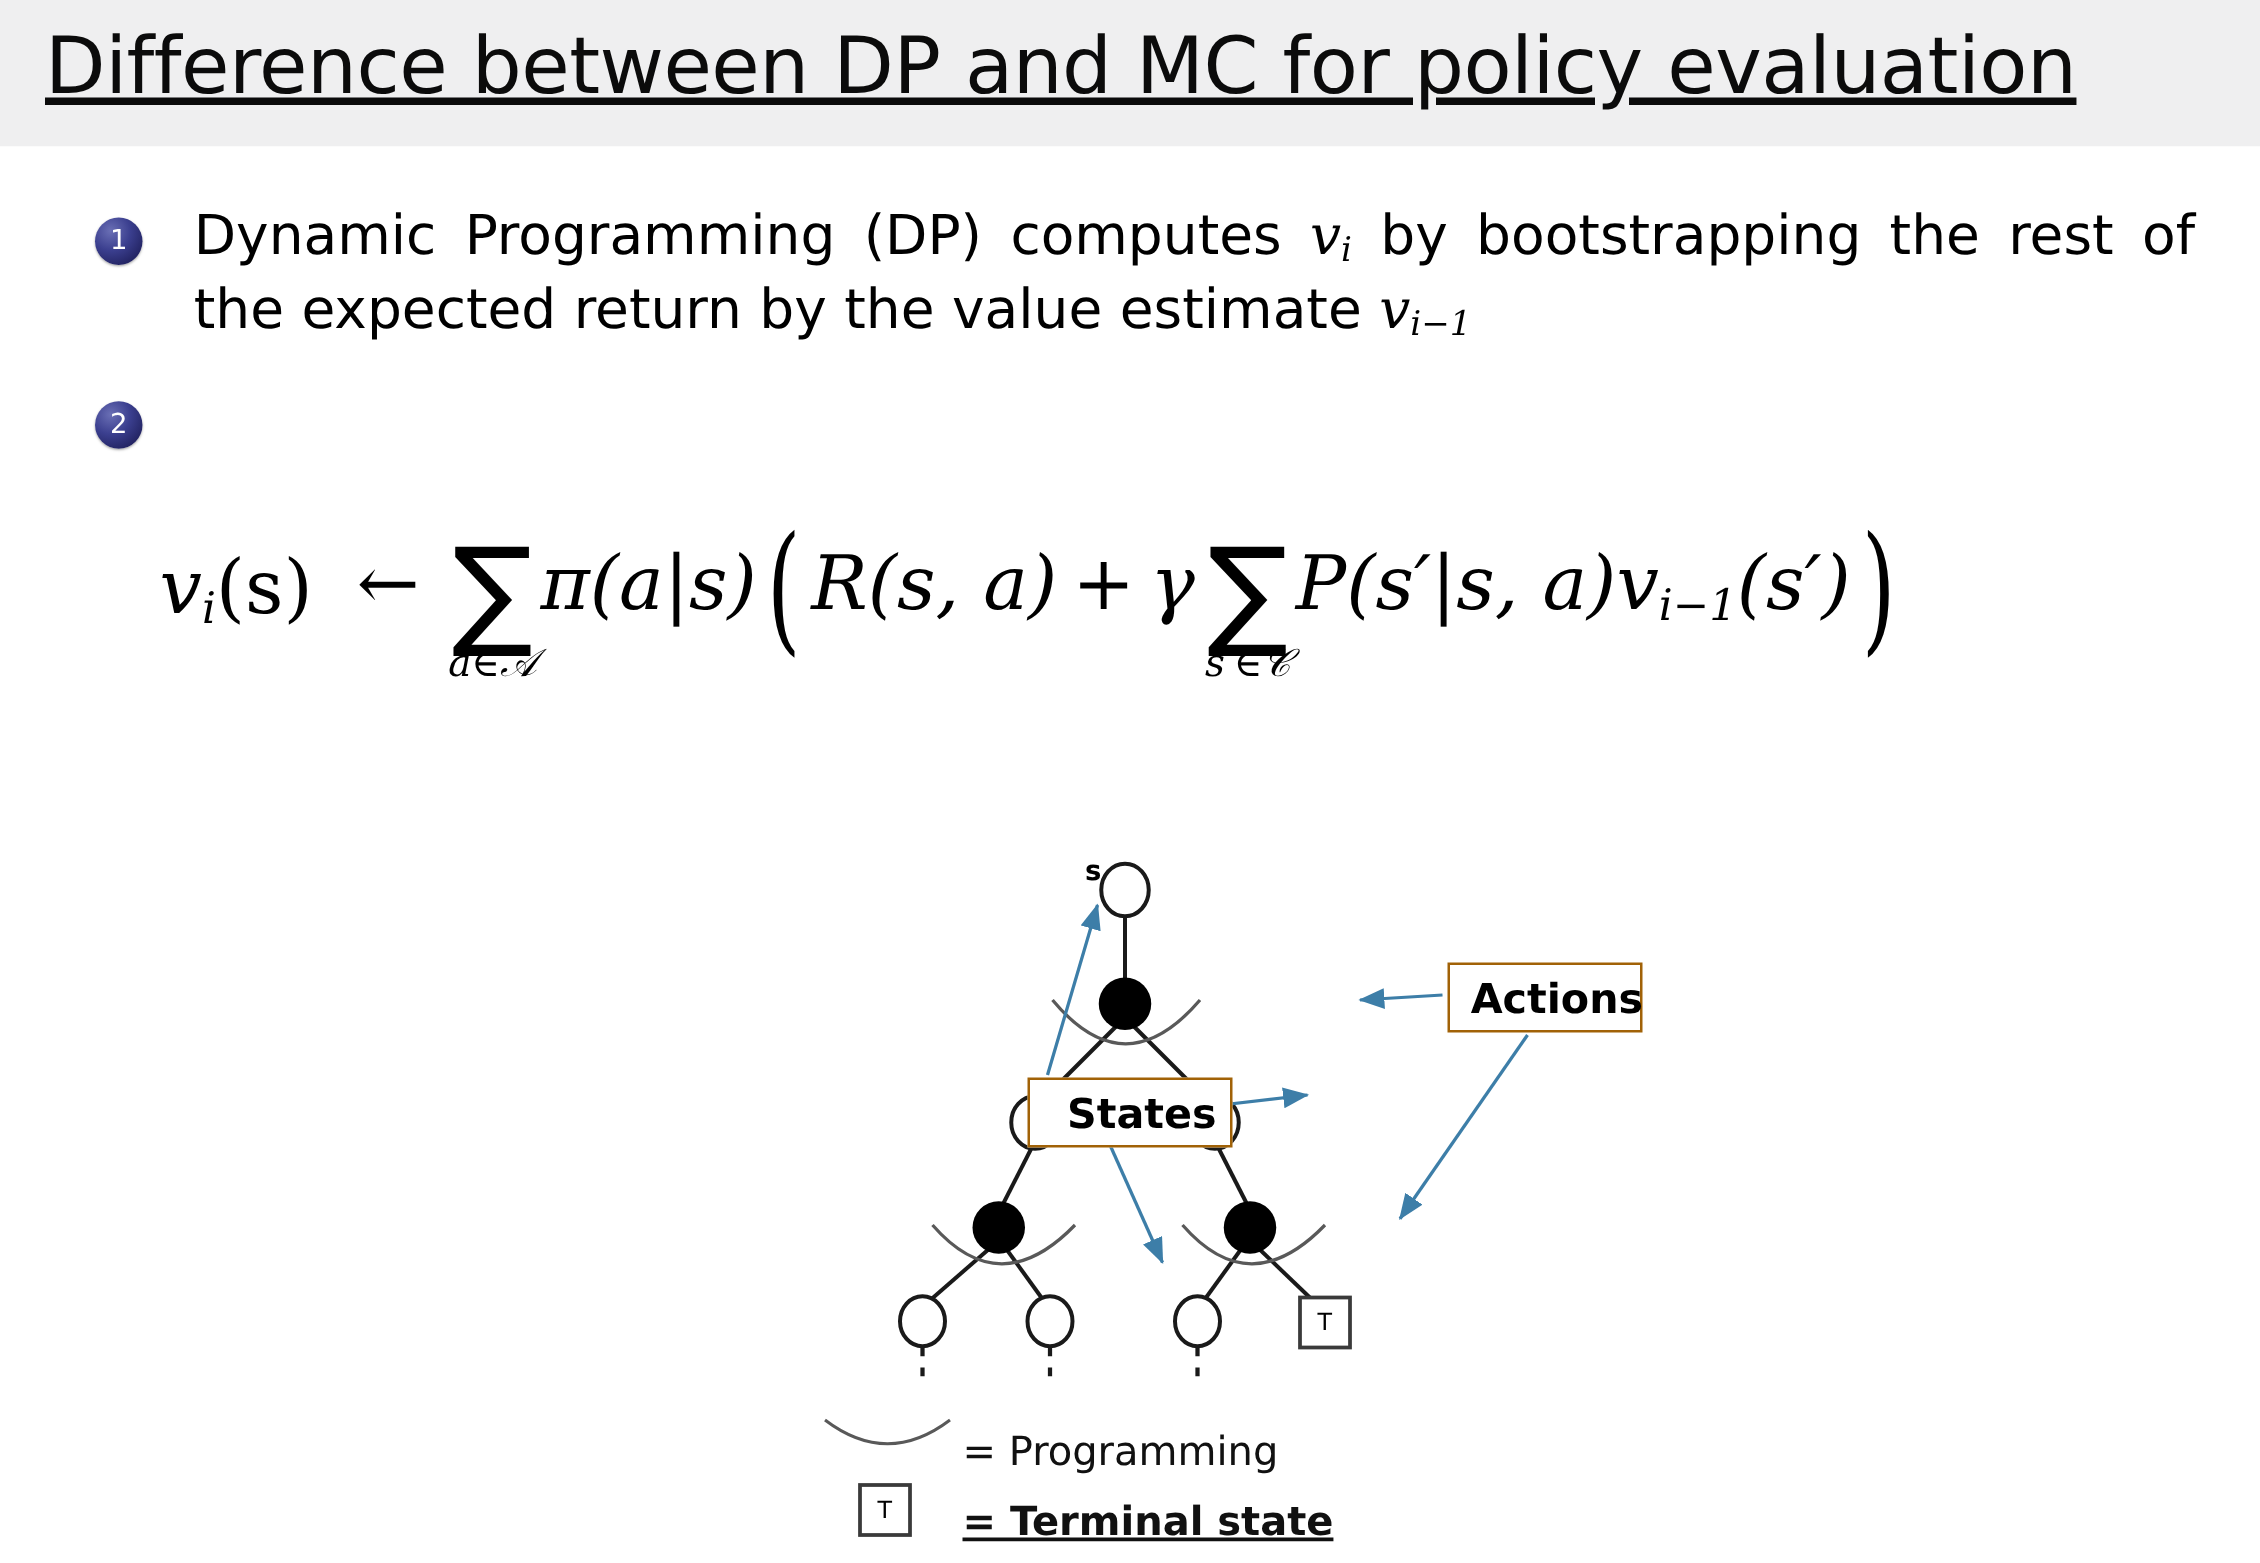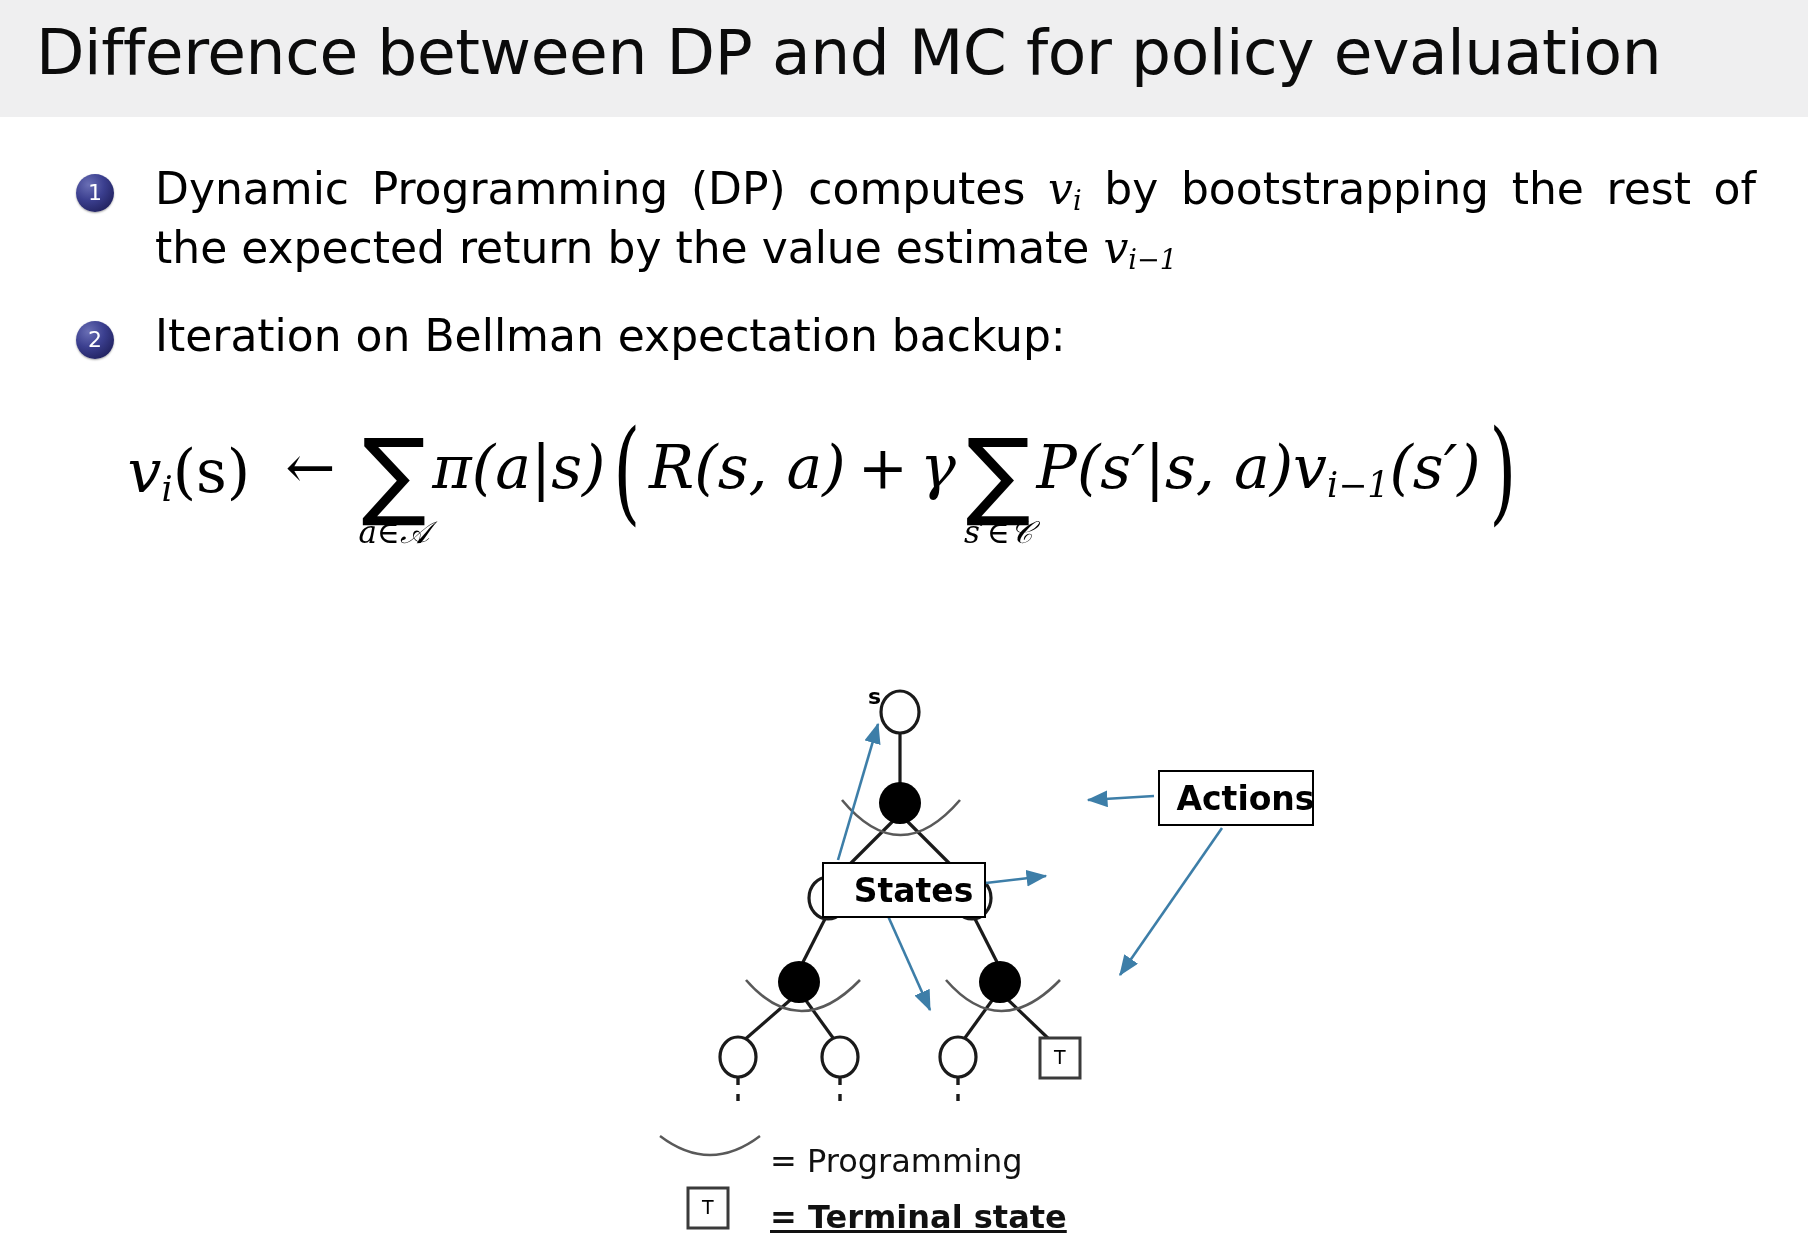--- a/index.html
+++ b/index.html
@@ -27,20 +27,21 @@
   #slide-title {
     position: absolute;
     left: 36px;
     top: 21px;
     font-size: 63px;
     font-weight: 400;
     letter-spacing: -0.4px;
     color: #0b0b0b;
     white-space: nowrap;
     line-height: 1.0;
+    text-decoration: underline;
   }
 
   
   #bullets {
     position: absolute;
     left: 0;
     top: 160px;
     width: 1808px;
   }
   .bullet-row {
@@ -156,21 +157,21 @@
   #legend {
     position: absolute;
     left: 640px;
     top: 1128px;
     width: 520px;
     height: 110px;
   }
 
   .lbl-box {
     position: absolute;
-    border: 2px solid #000000;
+    border: 2px solid #a16207;
     background: #ffffff;
     font-family: "DejaVu Sans", "Liberation Sans", sans-serif;
     font-weight: bold;
     font-size: 33px;
     color: #000;
     display: flex;
     align-items: center;
     justify-content: center;
     box-sizing: border-box;
     white-space: nowrap;
@@ -198,21 +199,20 @@
 
 <div id="bullets">
 
   <div class="bullet-row" id="bullet-1">
     <div class="bullet-marker">1</div>
     <div class="bullet-text"><span>Dynamic Programming (DP) computes </span><span class="mathvar"><span>v</span><sub>i</sub></span><span> by bootstrapping the rest of the expected return by the value estimate </span><span class="mathvar"><span>v</span><sub>i−1</sub></span></div>
   </div>
 
   <div class="bullet-row" id="bullet-2">
     <div class="bullet-marker">2</div>
-    <div class="bullet-text">Iteration on Bellman expectation backup:</div>
   </div>
 
 </div>
 
 <div id="equation">
   <span class="eqrow"><span>v</span><span class="sub-small">i</span><span class="upright">(s)</span></span>
   <span class="upright" style="margin:0 16px;">←</span><span class="bigsum"><span>∑</span><span class="sumlimit"><span>a</span><span class="upright">∈</span><span class="cal">𝒜</span></span></span><span>π(a|s)</span><span class="bigparen">(</span><span>R(s, a)</span><span class="upright" style="margin:0 12px;">+</span><span>γ</span><span class="bigsum"><span>∑</span><span class="sumlimit"><span>s′</span><span class="upright">∈</span><span class="cal">𝒞</span></span></span><span>P(s′|s, a)</span><span>v</span><span class="sub-small">i−1</span><span>(s′)</span><span class="bigparen">)</span>
 </div>
 
 <svg id="backup-diagram" viewBox="0 0 720 440">

